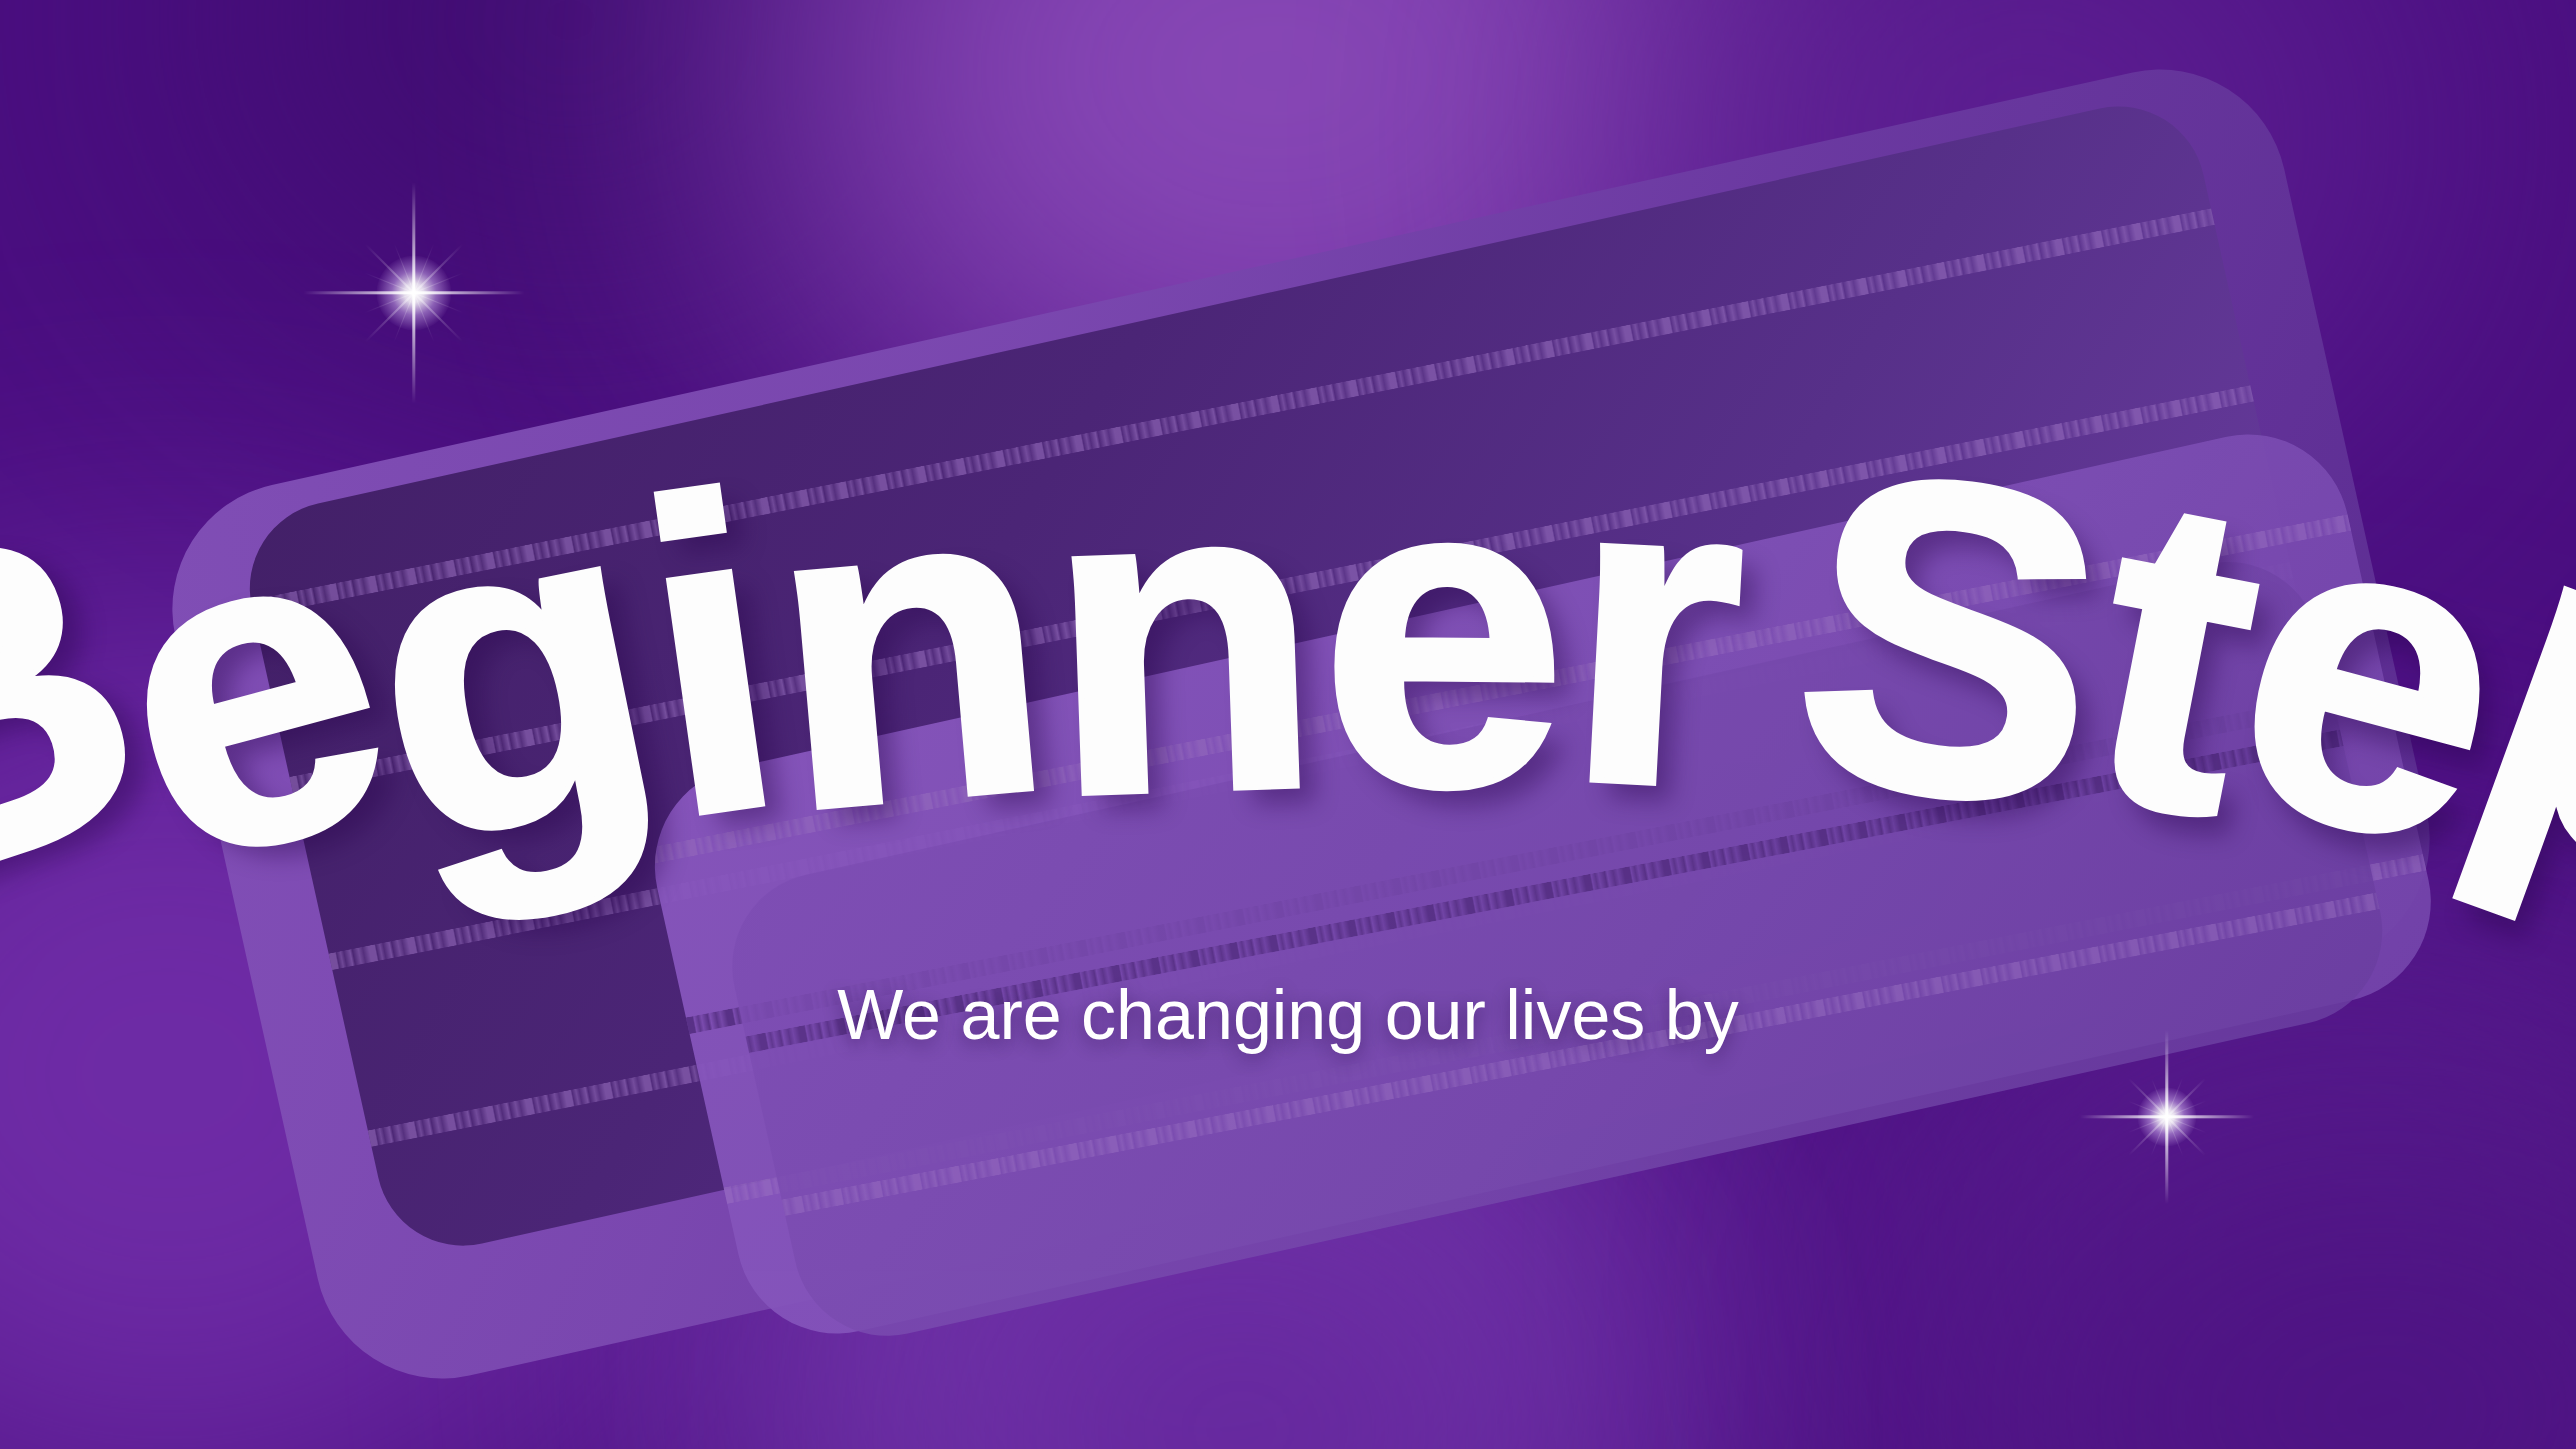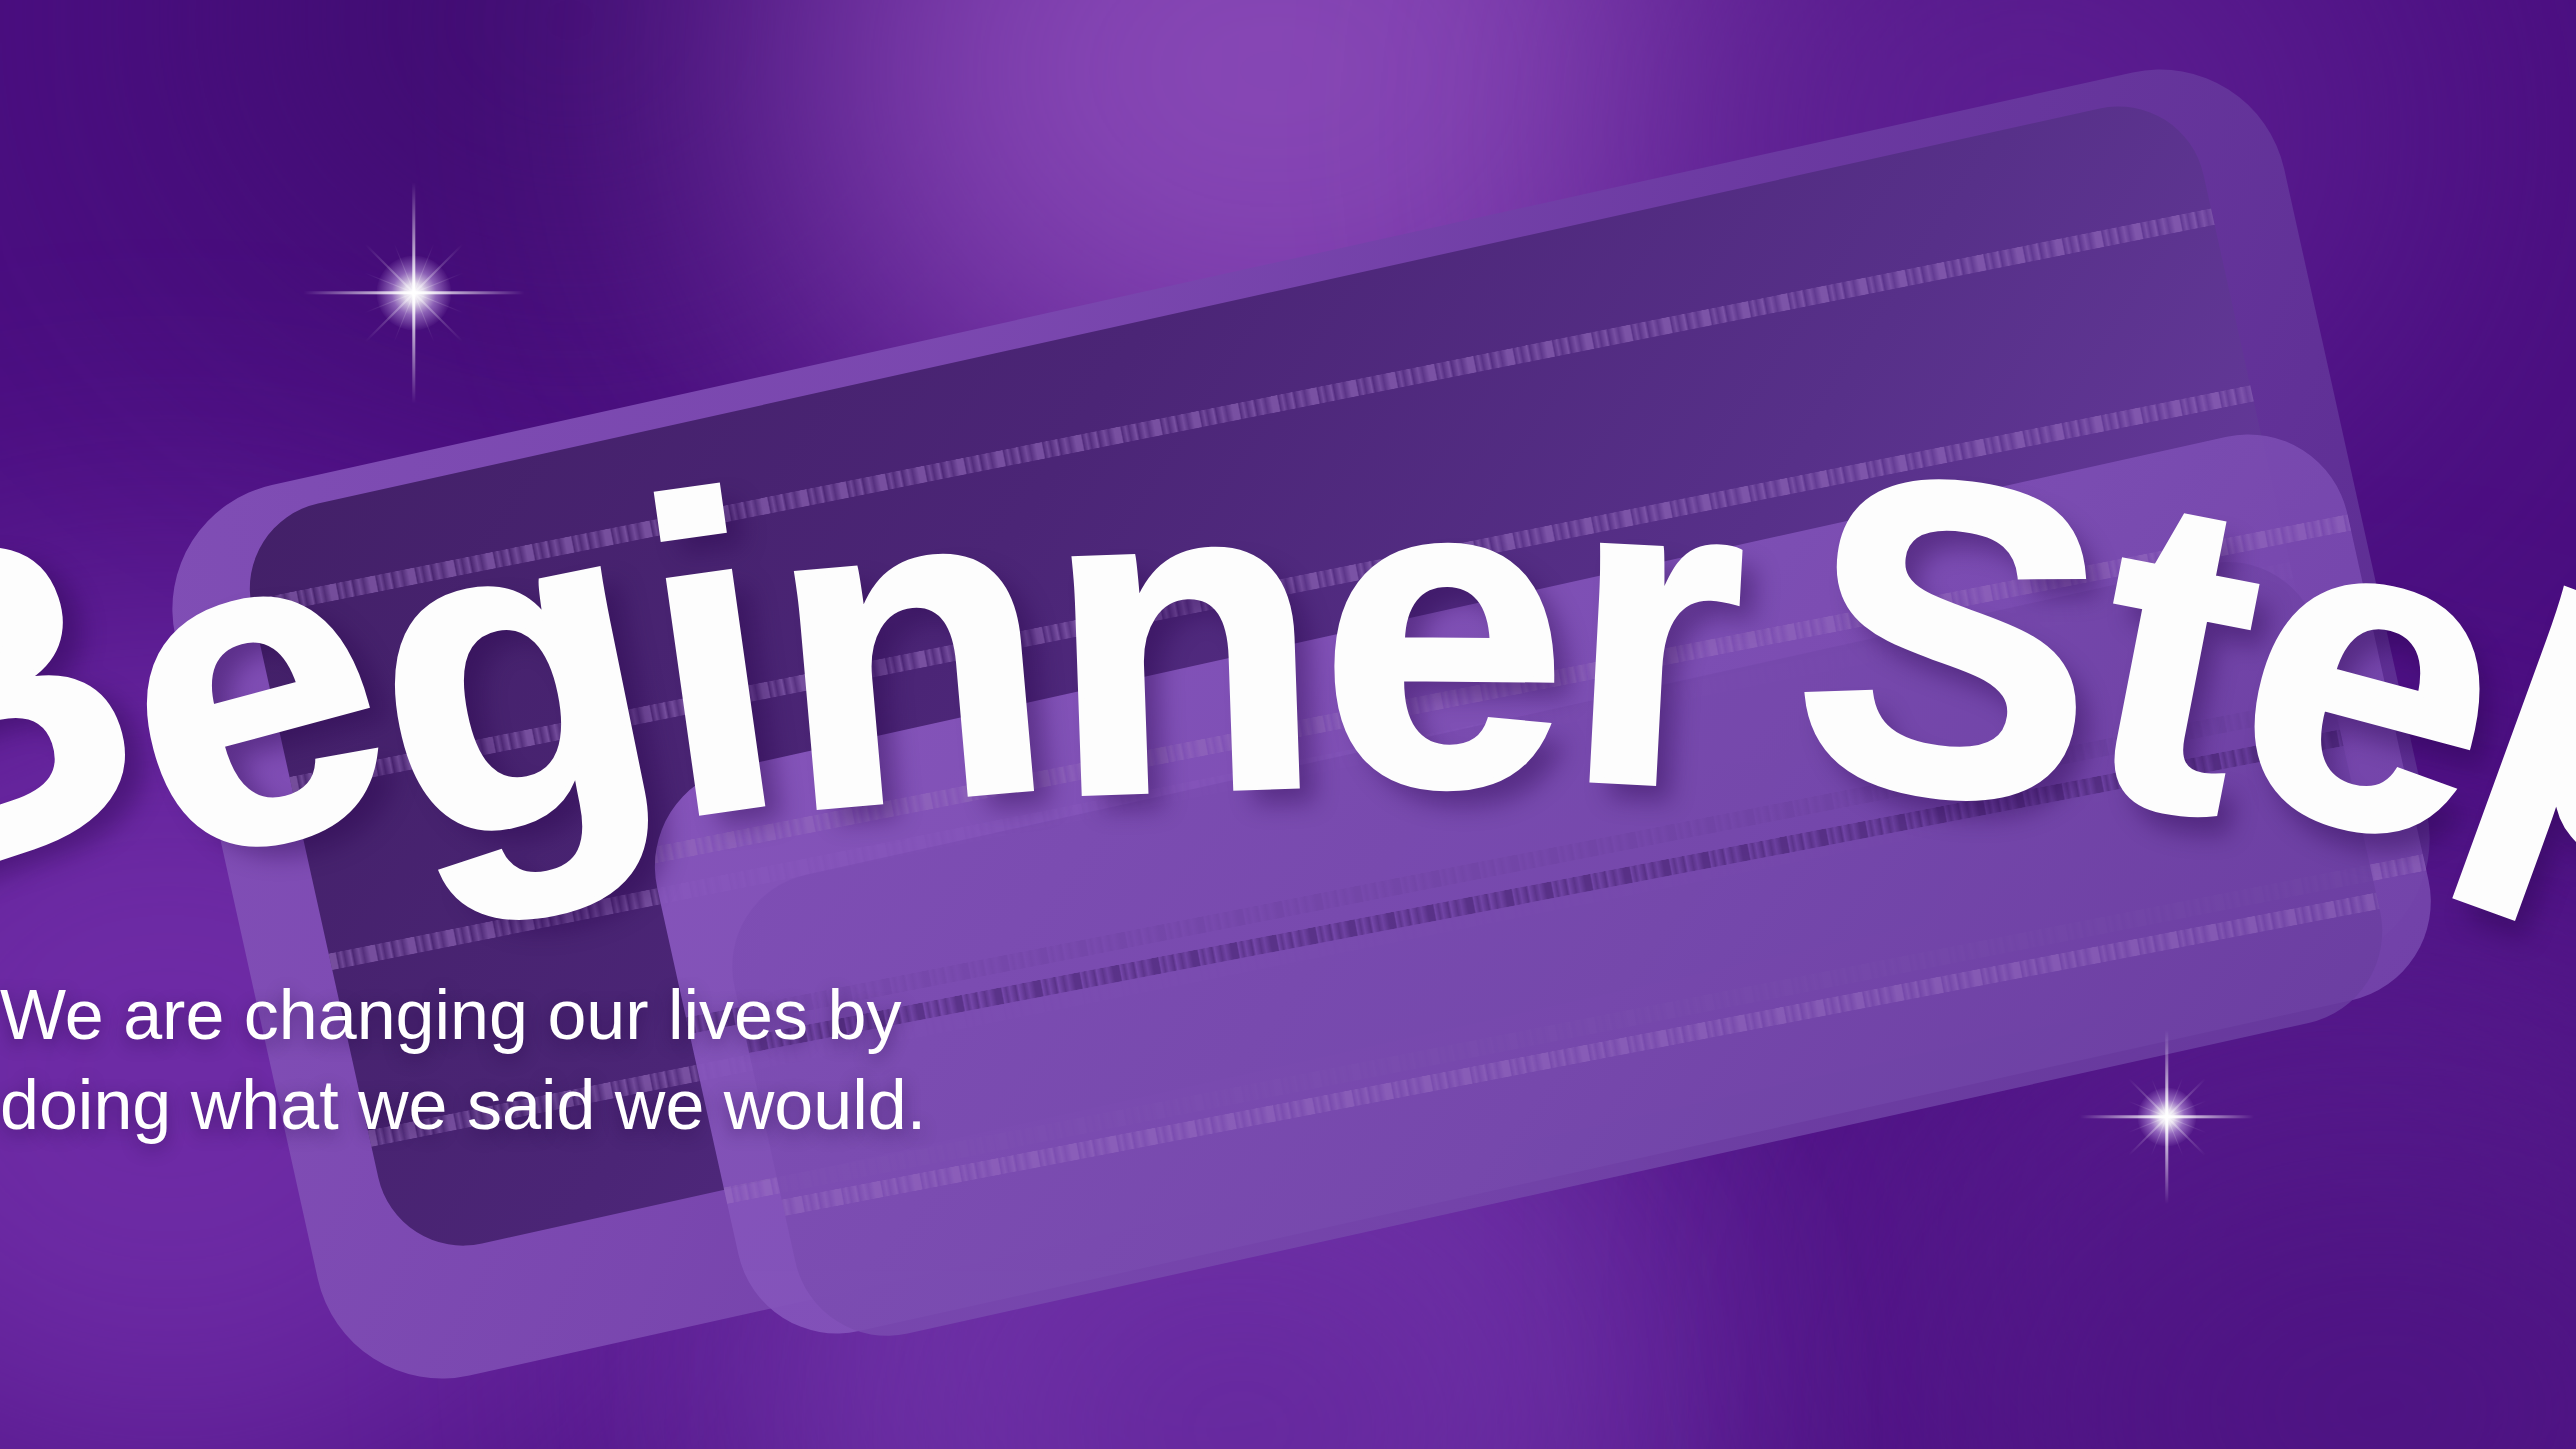--- a/index.html
+++ b/index.html
@@ -126,21 +126,21 @@
     font-size:443px;
     line-height:.92;
     transform-origin:50% 62%;
     text-shadow:17.4px 17.4px 23px rgba(40,6,74,.40);
     -webkit-text-stroke:6px #fdfdfd;
   }
   #headline .ch.sp{-webkit-text-stroke:0;width:58px;}
 
   #subtitle{
     position:absolute;left:0;top:971px;width:2576px;
-    text-align:left;
+    text-align:center;
     font-size:70px;font-weight:400;line-height:1.28;
     color:#ffffff;
     text-shadow:0 5.4px 17.4px rgba(30,0,60,.45);
   }
   #subtitle .ln{display:block;}
 </style>
 </head>
 <body>
 
 <div id="stage">
@@ -191,21 +191,20 @@
       <span class="ch" style="transform: translateY(2.7px) rotate(3deg);">r</span>
       <span class="ch sp" style="transform: translateY(5.4px) rotate(5deg);">&nbsp;</span>
       <span class="ch" style="transform: translateY(12px) rotate(7.5deg);">S</span>
       <span class="ch" style="transform: translateY(25.5px) rotate(11deg);">t</span>
       <span class="ch" style="transform: translateY(44px) rotate(15deg);">e</span>
       <span class="ch" style="transform: translateY(72px) rotate(20deg);">p</span>
     </div>
 
   <div id="subtitle">
     <span class="ln">We are changing our lives by</span>
-    <span class="ln">doing what we said we would.</span>
   </div>
 
   <div class="star" id="star-1">
     <div class="core"></div>
     <div class="ray d1"></div>
     <div class="ray d2"></div>
     <div class="ray d3"></div>
     <div class="ray d4"></div>
     <div class="ray d5"></div>
     <div class="ray d6"></div>

